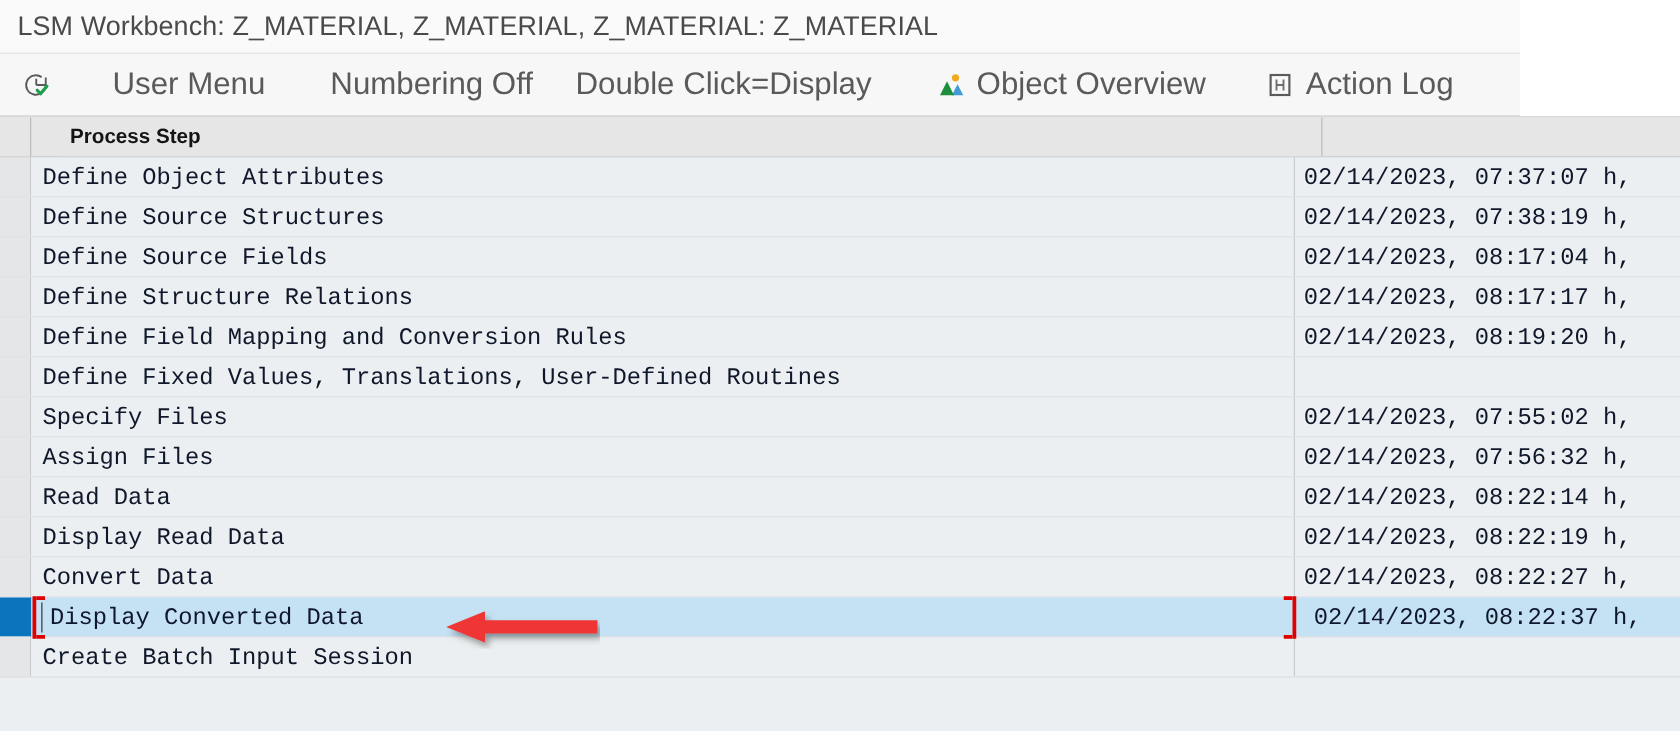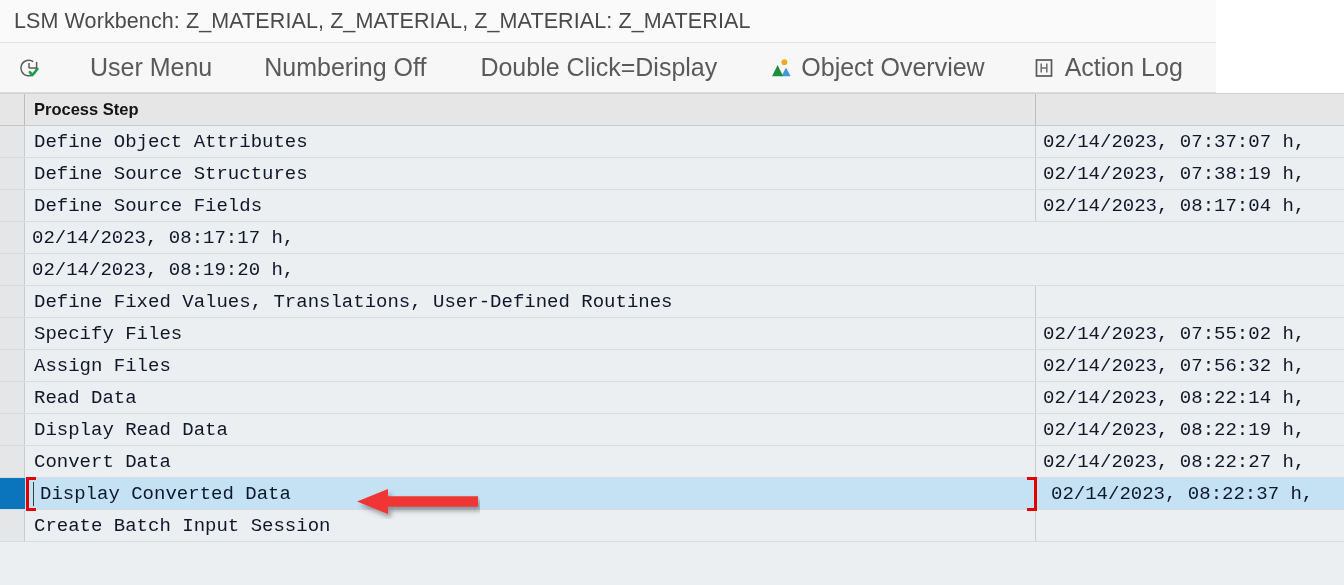--- a/index.html
+++ b/index.html
@@ -50,21 +50,21 @@
     height: 100%;
     color: #5a5a5a;
     font-size: 25px;
     white-space: nowrap;
     cursor: pointer;
   }
   .tb-icon-only { padding: 0 6px; }
   .tb-label { padding: 0 0 0 8px; }
   .tb-gap-a { margin-left: 34px; }
   .tb-gap-b { margin-left: 44px; }
-  .tb-gap-c { margin-left: 46px; }
+  .tb-gap-c { margin-left: 26px; }
   .tb-gap-d { margin-left: 50px; }
   .tb-gap-e { margin-left: 46px; }
   .tb-ico {
     width: 26px; height: 26px;
     display: inline-block;
     flex: 0 0 auto;
   }
 
   
   .grid {
@@ -81,20 +81,21 @@
     display: flex;
     height: 32px;
     width: 100%;
     position: relative;
     border-bottom: 1px solid #d9dcdf;
   }
   .row.header {
     height: 32px;
     background: #e6e6e6;
     border-bottom: 1px solid #c9c9c9;
+    gap: 22px;
   }
 
   .cell-gutter {
     flex: 0 0 25px;
     background: #e4e6e7;
     border-right: 1px solid #c9cccf;
   }
   .row.header .cell-gutter {
     background: #e6e6e6;
     border-right: 1px solid #bdbdbd;
@@ -275,26 +276,32 @@
           <div class="cell-gutter"></div>
           <div class="cell-step">
             <span class="mono">Define Source Fields</span>
           </div>
           <div class="cell-action">
             <span class="mono">02/14/2023, 08:17:04 h,</span>
           </div>
         </div>
         <div class="row">
           <div class="cell-gutter"></div>
+          <div class="cell-step">
+            <span class="mono">Define Structure Relations</span>
+          </div>
           <div class="cell-action">
             <span class="mono">02/14/2023, 08:17:17 h,</span>
           </div>
         </div>
         <div class="row">
           <div class="cell-gutter"></div>
+          <div class="cell-step">
+            <span class="mono">Define Field Mapping and Conversion Rules</span>
+          </div>
           <div class="cell-action">
             <span class="mono">02/14/2023, 08:19:20 h,</span>
           </div>
         </div>
         <div class="row">
           <div class="cell-gutter"></div>
           <div class="cell-step">
             <span class="mono">Define Fixed Values, Translations, User-Defined Routines</span>
           </div>
           <div class="cell-action">

